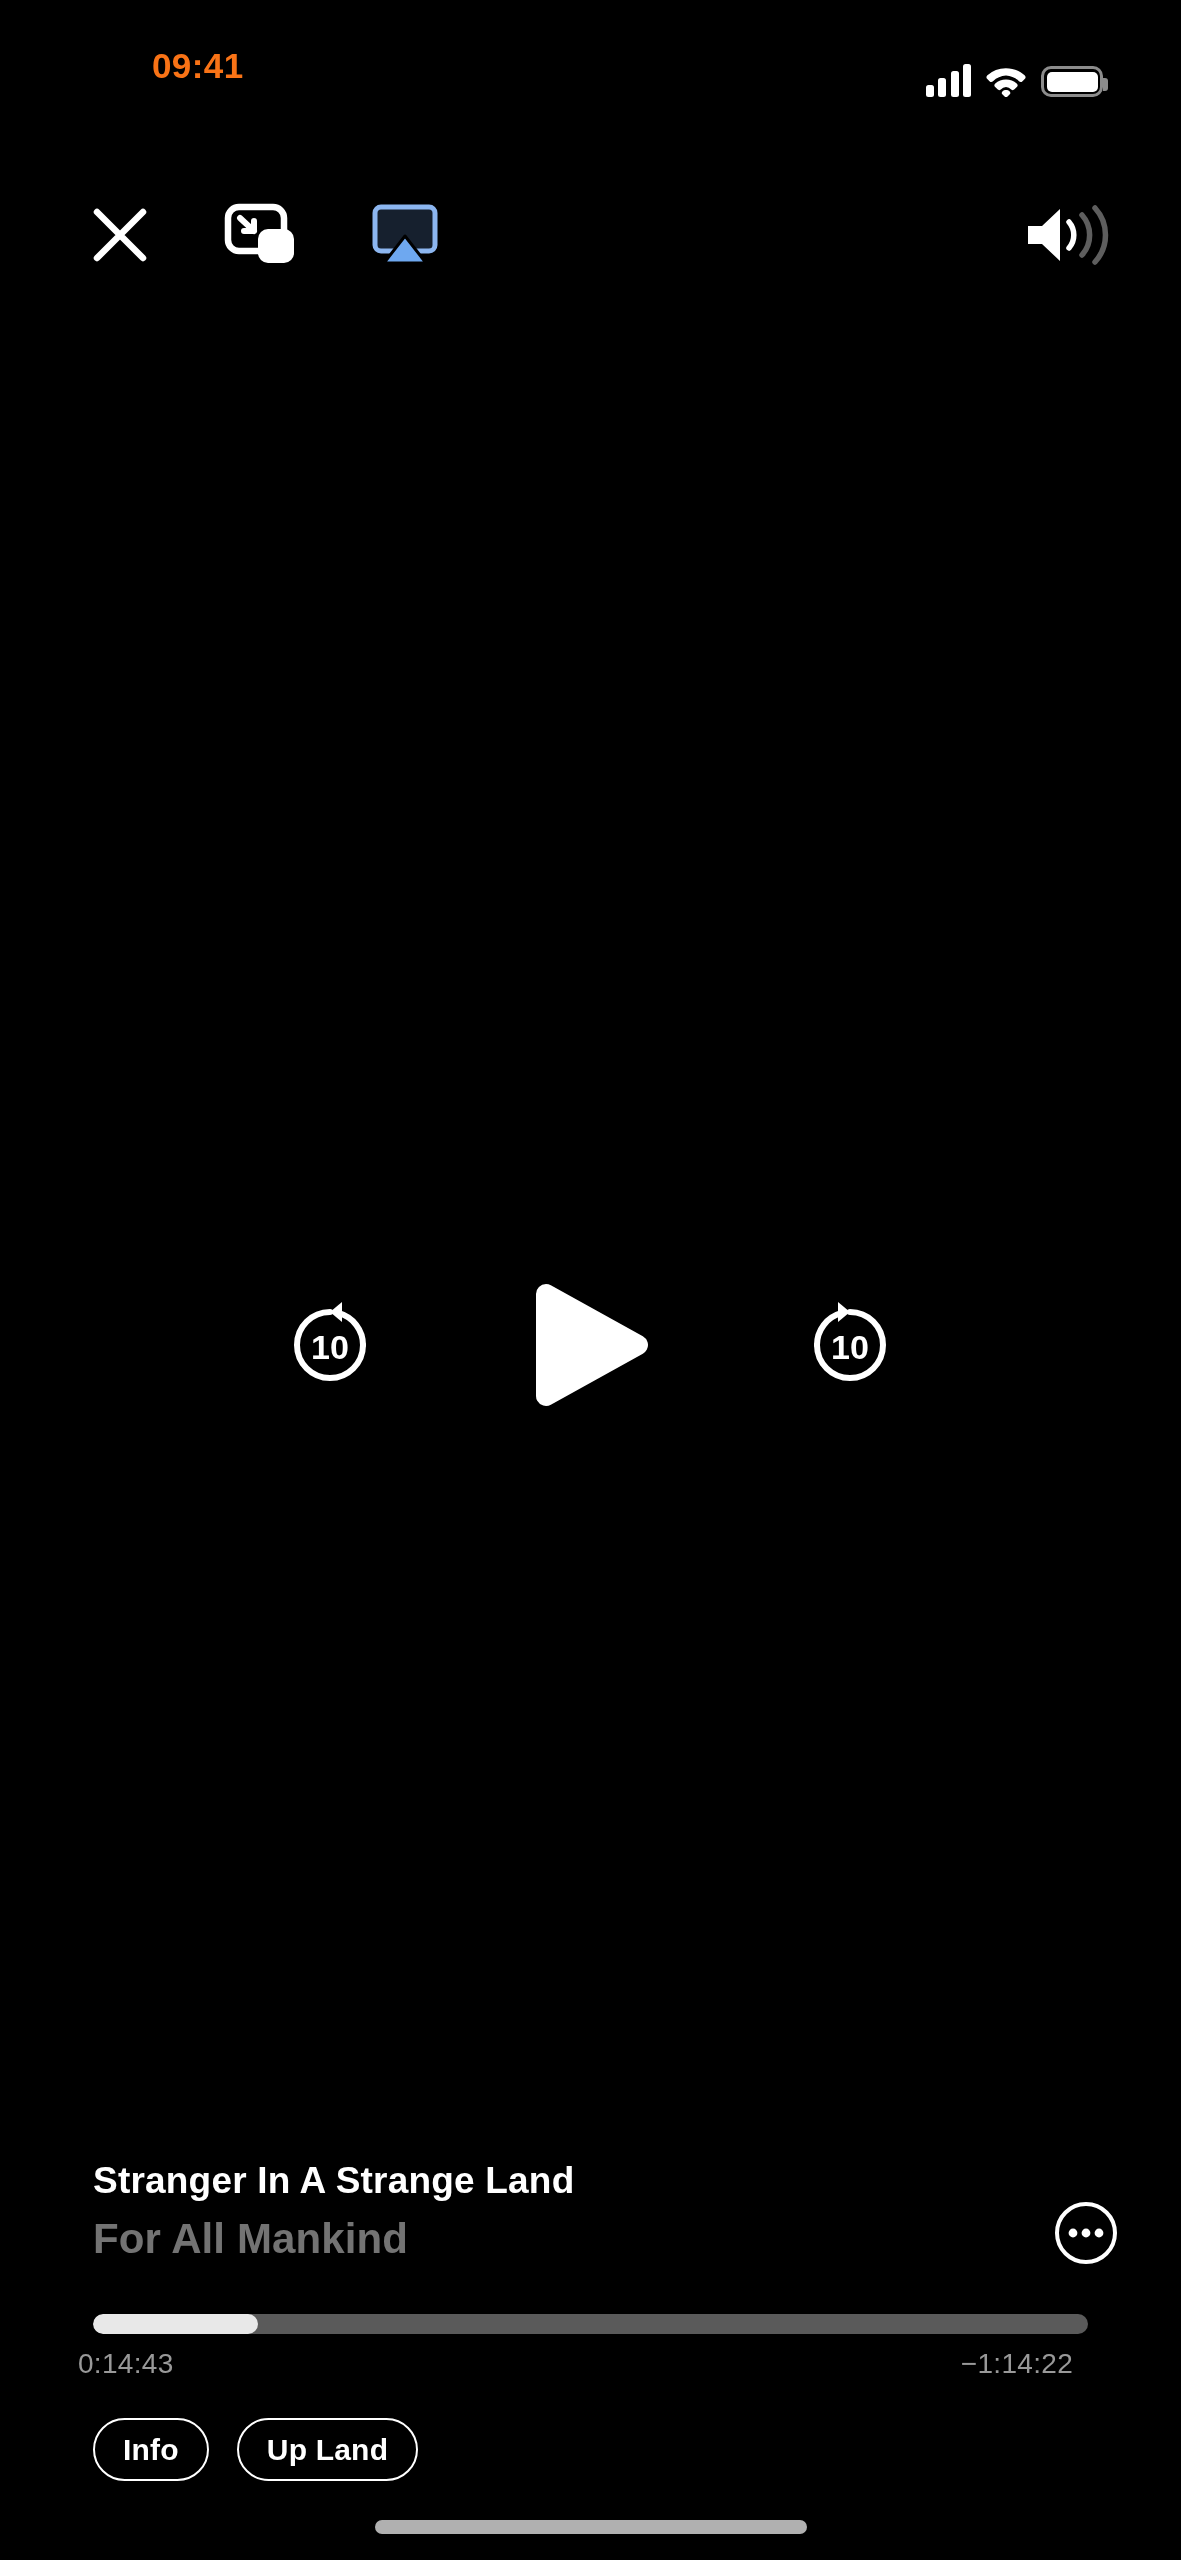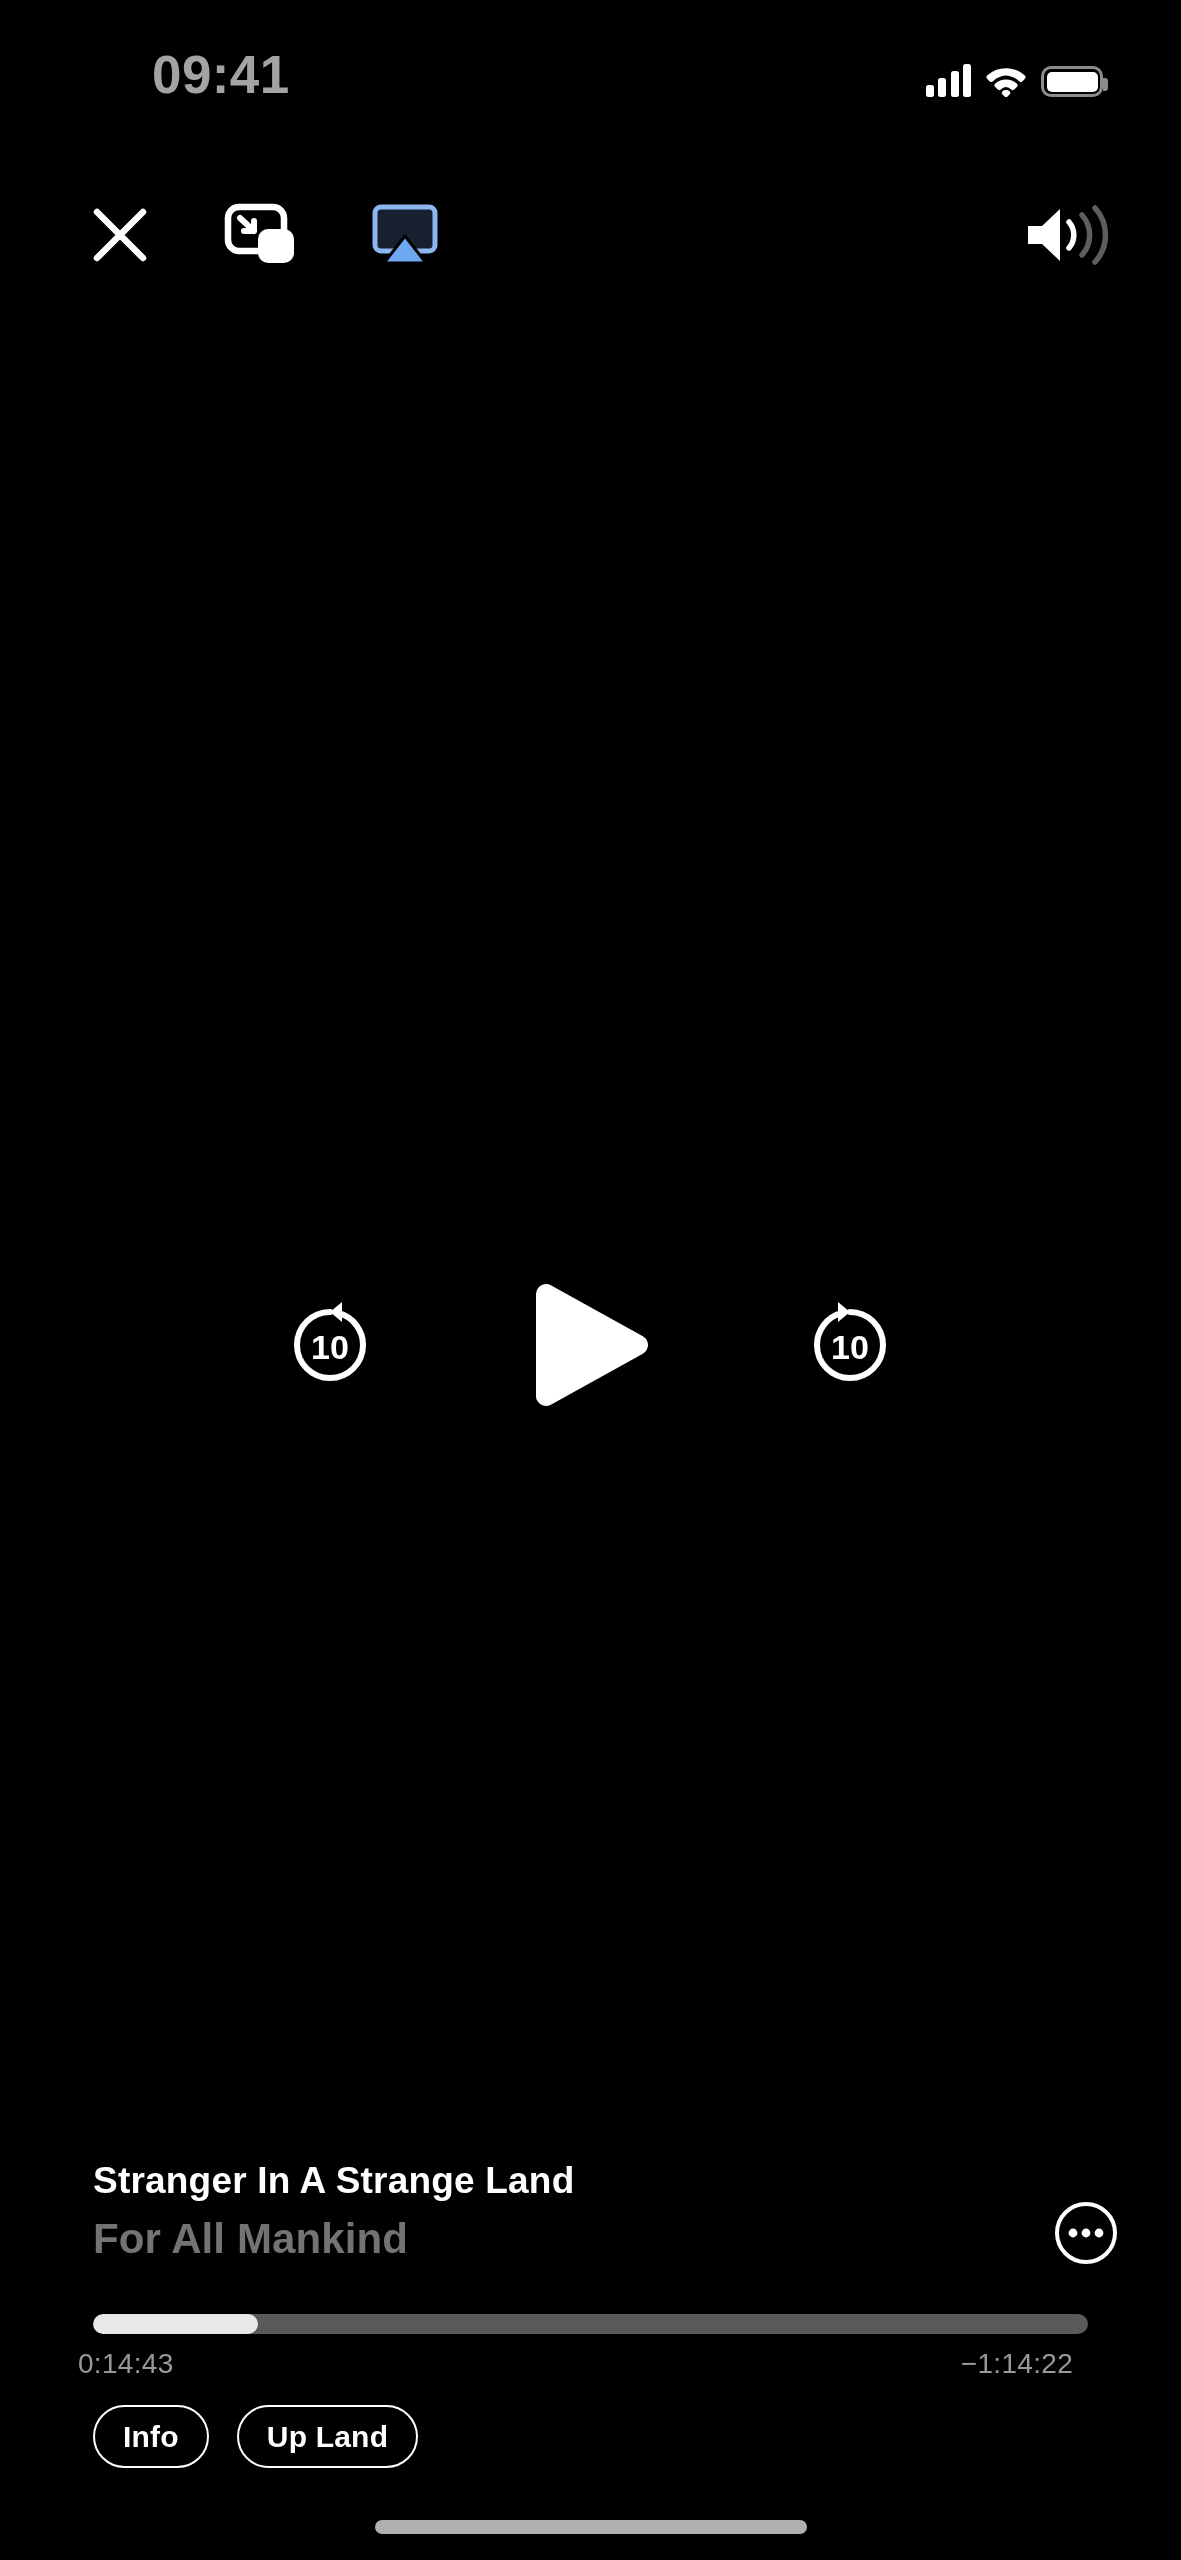--- a/index.html
+++ b/index.html
@@ -15,21 +15,21 @@
     background:#000;
   }
 
   
   #status-bar {
     position:absolute; top:0; left:0;
     width:1181px; height:120px;
   }
   #status-time {
     position:absolute; left:152px; top:48px;
-    font-size:53px; font-weight:600; color:#a3a3a3;
+    font-size:35px; font-weight:600; color:#f97316;
     letter-spacing:0.4px; line-height:1;text-align:right;
   }
   #status-right {
     position:absolute; right:78px; top:55px;
     display:flex; align-items:flex-end; gap:15px; height:42px;
   }
   .sig-bars { display:flex; align-items:flex-end; gap:4.5px; height:32px; }
   .sig-bars i { display:block; width:8px; background:#fff; border-radius:2.5px; }
   .sig-bars i:nth-child(1){ height:12px; }
   .sig-bars i:nth-child(2){ height:19px; }
@@ -106,21 +106,21 @@
     background:#5a5a5a; border-radius:10px; overflow:hidden;
   }
   #scrub-fill { height:100%; background:#e8e8e8; border-radius:10px; }
 
   #time-row {
     position:absolute; left:78px; top:208px; width:995px;
     display:flex; justify-content:space-between;
     font-size:28px; color:#999; letter-spacing:0.3px;
   }
 
-  #action-row { position:absolute; left:93px; top:265px; display:flex; gap:28px; }
+  #action-row { position:absolute; left:93px; top:278px; display:flex; gap:28px; }
   .pill {
     height:63px; padding:0 28px;
     border:2.5px solid #fff; border-radius:32px;
     background:transparent; color:#fff;
     font-size:30px; font-weight:700;
     font-family:"Liberation Sans", sans-serif;
     display:flex; align-items:center; justify-content:center;
     cursor:pointer; letter-spacing:0.2px;
   }
 

